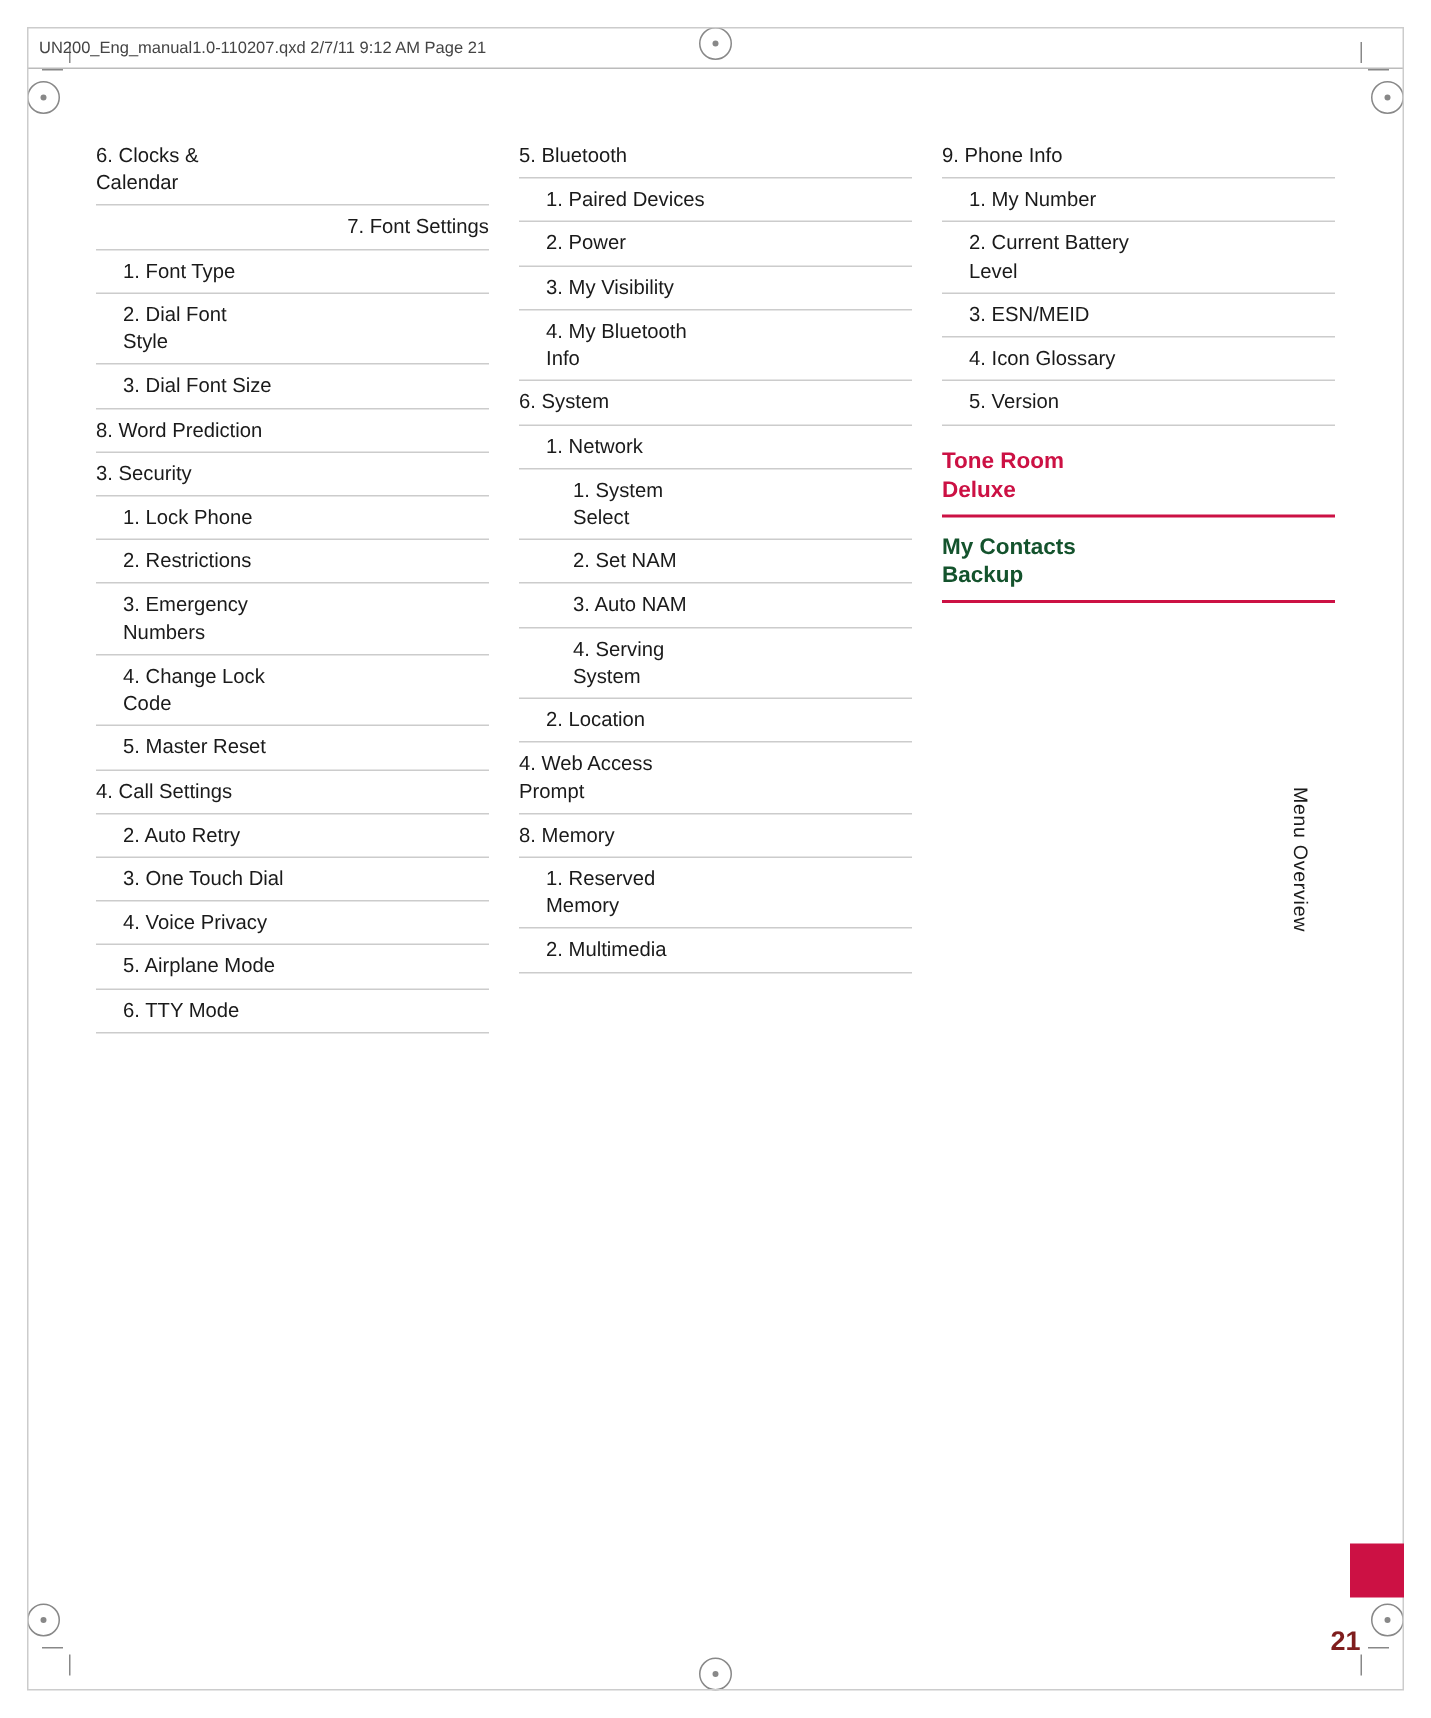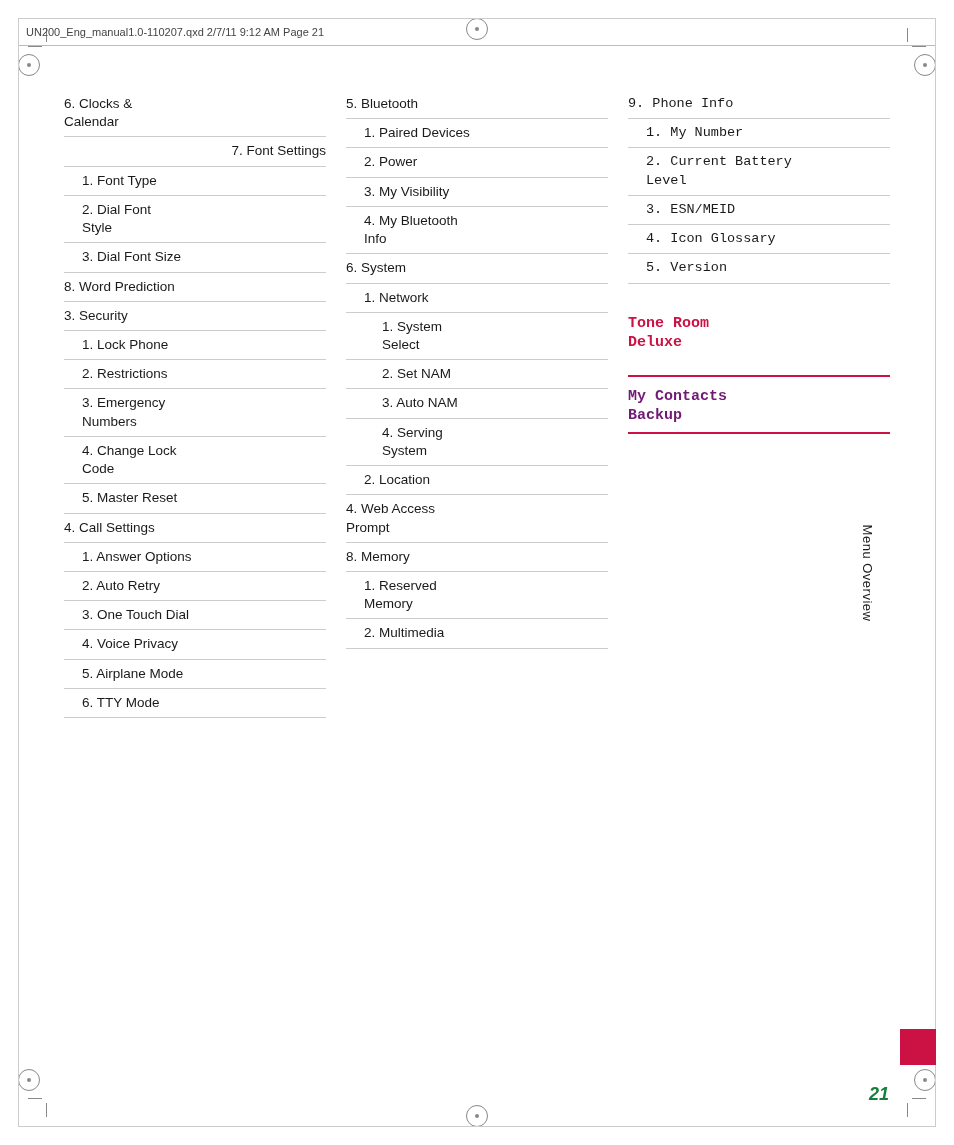--- a/index.html
+++ b/index.html
@@ -89,21 +89,21 @@
       gap: 0;
     }
 
     
     .col {
       flex: 1;
       padding: 0 4px;
     }
     .col-1 { padding-right: 10px; }
     .col-2 { padding: 0 10px; }
-    .col-3 { padding-left: 10px; font-family: Liberation Mono, monospace; }
+    .col-3 { padding-left: 10px; }
 
     
     .menu-item {
       border-bottom: 1px solid #ccc;
       padding: 5px 0 5px 0;
       font-size: 13.5px;
       line-height: 1.35;
     }
 
     .menu-item.level-0 {
@@ -147,40 +147,39 @@
       bottom: 80px;
       width: 36px;
       height: 36px;
       background: #cc1144;
     }
 
     
     .page-number {
       position: absolute;
       bottom: 40px;
-      right: 65px;
+      right: 47px;
       font-size: 18px;
       font-weight: bold;
-      color: #15803d;
-      font-style: italic;
+      color: #7f1d1d;
     }
 
     
     .tone-room-deluxe {
       color: #cc1144;
       font-weight: bold;
       font-size: 15px;
       line-height: 1.3;
       border-bottom: 2px solid #cc1144;
-      padding-bottom: 22px;
-      margin-top: 18px;
+      padding-bottom: 6px;
+      margin-top: 2px;
     }
 
     .my-contacts-backup {
-      color: #701a75;
+      color: #14532d;
       font-weight: bold;
       font-size: 15px;
       line-height: 1.3;
       border-bottom: 2px solid #cc1144;
       padding-bottom: 6px;
       margin-top: 10px;
     }
 
     .pac-man {
       color: #cc1144;
@@ -230,21 +229,20 @@
       <div class="menu-item level-0" style="white-space: pre-line;">8.  Word Prediction</div>
       <div class="menu-item level-0" style="white-space: pre-line;">3. Security</div>
       <div class="menu-item level-1" style="white-space: pre-line;">1. Lock Phone</div>
       <div class="menu-item level-1" style="white-space: pre-line;">2. Restrictions</div>
       <div class="menu-item level-1" style="white-space: pre-line;">3. Emergency
    Numbers</div>
       <div class="menu-item level-1" style="white-space: pre-line;">4. Change Lock
    Code</div>
       <div class="menu-item level-1" style="white-space: pre-line;">5. Master Reset</div>
       <div class="menu-item level-0" style="white-space: pre-line;">4. Call Settings</div>
-      <div class="menu-item level-1" style="white-space: pre-line;">1. Answer Options</div>
       <div class="menu-item level-1" style="white-space: pre-line;">2. Auto Retry</div>
       <div class="menu-item level-1" style="white-space: pre-line;">3. One Touch Dial</div>
       <div class="menu-item level-1" style="white-space: pre-line;">4. Voice Privacy</div>
       <div class="menu-item level-1" style="white-space: pre-line;">5. Airplane Mode</div>
       <div class="menu-item level-1" style="white-space: pre-line;">6. TTY Mode</div>
     </div>
 
   <div class="col col-2" id="col2-container">
   <div class="menu-item level-0" style="white-space: pre-line;">5.  Bluetooth</div>
       <div class="menu-item level-1" style="white-space: pre-line;">1. Paired Devices</div>

